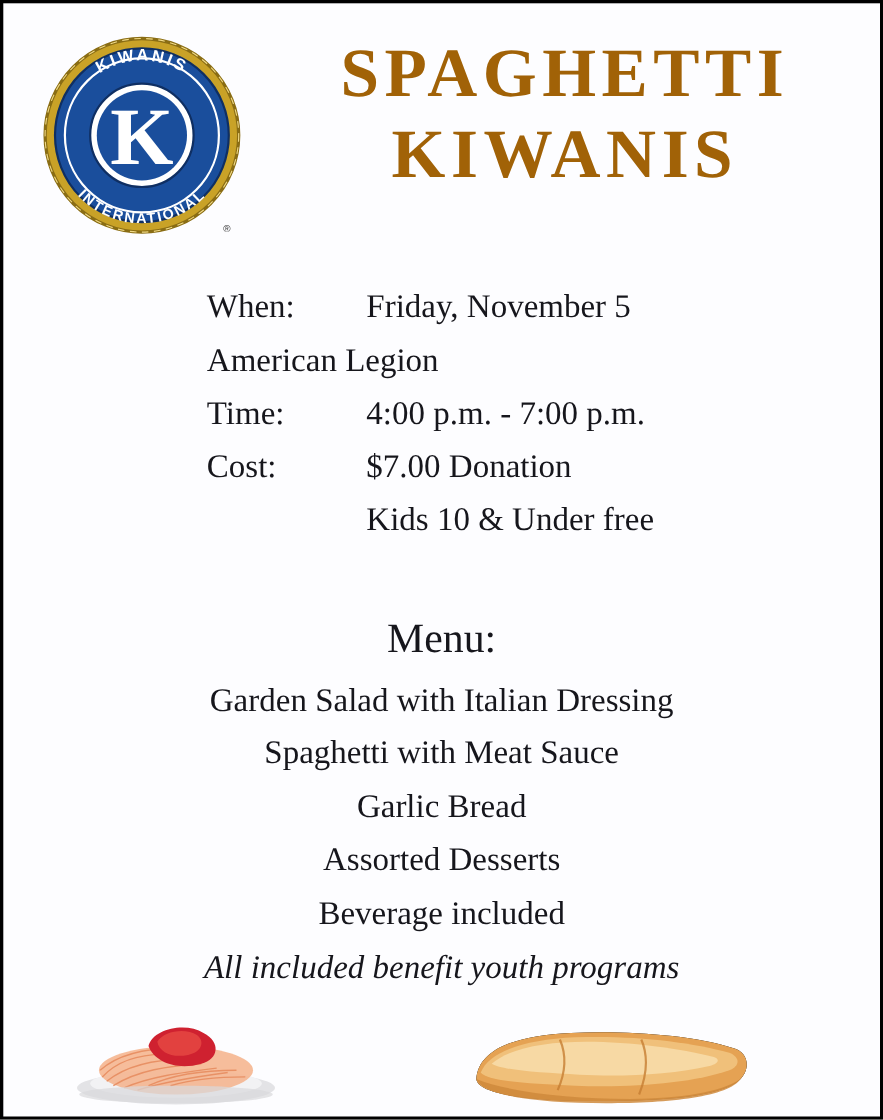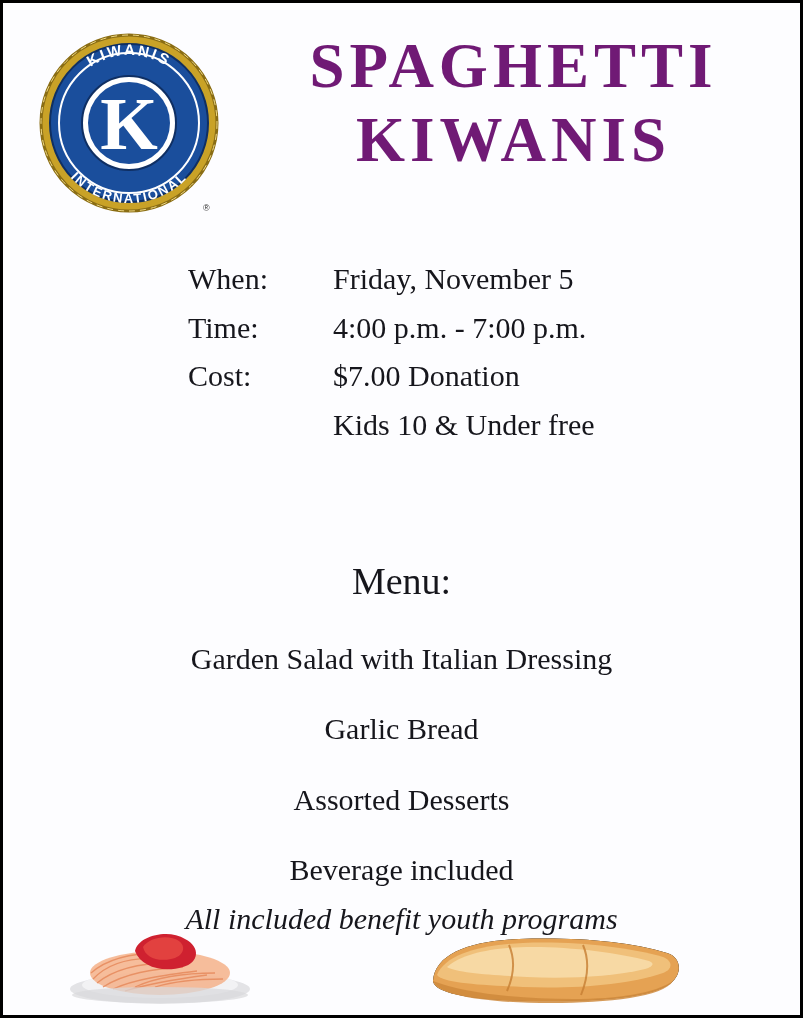--- a/index.html
+++ b/index.html
@@ -44,21 +44,21 @@
     top: 26px;
     width: 545px;
     text-align: center;
   }
   .title-line {
     font-family: "Liberation Serif", serif;
     font-size: 63px;
     font-weight: bold;
     letter-spacing: 5px;
     line-height: 1.18;
-    color: #701a75;
+    color: #a16207;
   }
 
   
   .details {
     position: absolute;
     left: 185px;
     top: 252px;
     width: 560px;
   }
   .detail-row {
@@ -89,21 +89,20 @@
     text-align: center;
     color: #16161c;
   }
   .menu-heading {
     font-size: 38px;
     line-height: 1.62;
   }
   .menu-item {
     font-size: 30px;
     line-height: 1.62;
-    margin-top: 22px;
   }
   .menu-note {
     font-size: 30px;
     line-height: 1.62;
     font-style: italic;
   }
 
   
   .food {
     position: absolute;
@@ -151,38 +150,40 @@
       <div class="title-line">KIWANIS</div>
     </div>
   </div>
 
   <div class="details">
     <div class="detail-row">
       <div class="detail-label">When:</div>
       <div class="detail-value">Friday, November 5</div>
     </div>
     <div class="detail-row">
+      <div class="detail-value">American Legion</div>
     </div>
     <div class="detail-row">
       <div class="detail-label">Time:</div>
       <div class="detail-value">4:00 p.m. - 7:00 p.m.</div>
     </div>
     <div class="detail-row">
       <div class="detail-label">Cost:</div>
       <div class="detail-value">$7.00 Donation</div>
     </div>
     <div class="detail-row continuation">
       <div class="detail-label"></div>
       <div class="detail-value">Kids 10 &amp; Under free</div>
     </div>
   </div>
 
   <div class="menu">
     <div class="menu-heading">Menu:</div>
     <div class="menu-item">Garden Salad with Italian Dressing</div>
+    <div class="menu-item">Spaghetti with Meat Sauce</div>
     <div class="menu-item">Garlic Bread</div>
     <div class="menu-item">Assorted Desserts</div>
     <div class="menu-item">Beverage included</div>
     <div class="menu-note">All included benefit youth programs</div>
   </div>
 
   <div class="food spaghetti">
     <svg width="190" height="90" viewBox="0 0 190 90" xmlns="http://www.w3.org/2000/svg">
       <ellipse cx="95" cy="72" rx="90" ry="15" fill="#e3e3e6"></ellipse>
       <ellipse cx="95" cy="68" rx="78" ry="13" fill="#f2f2f4"></ellipse>

